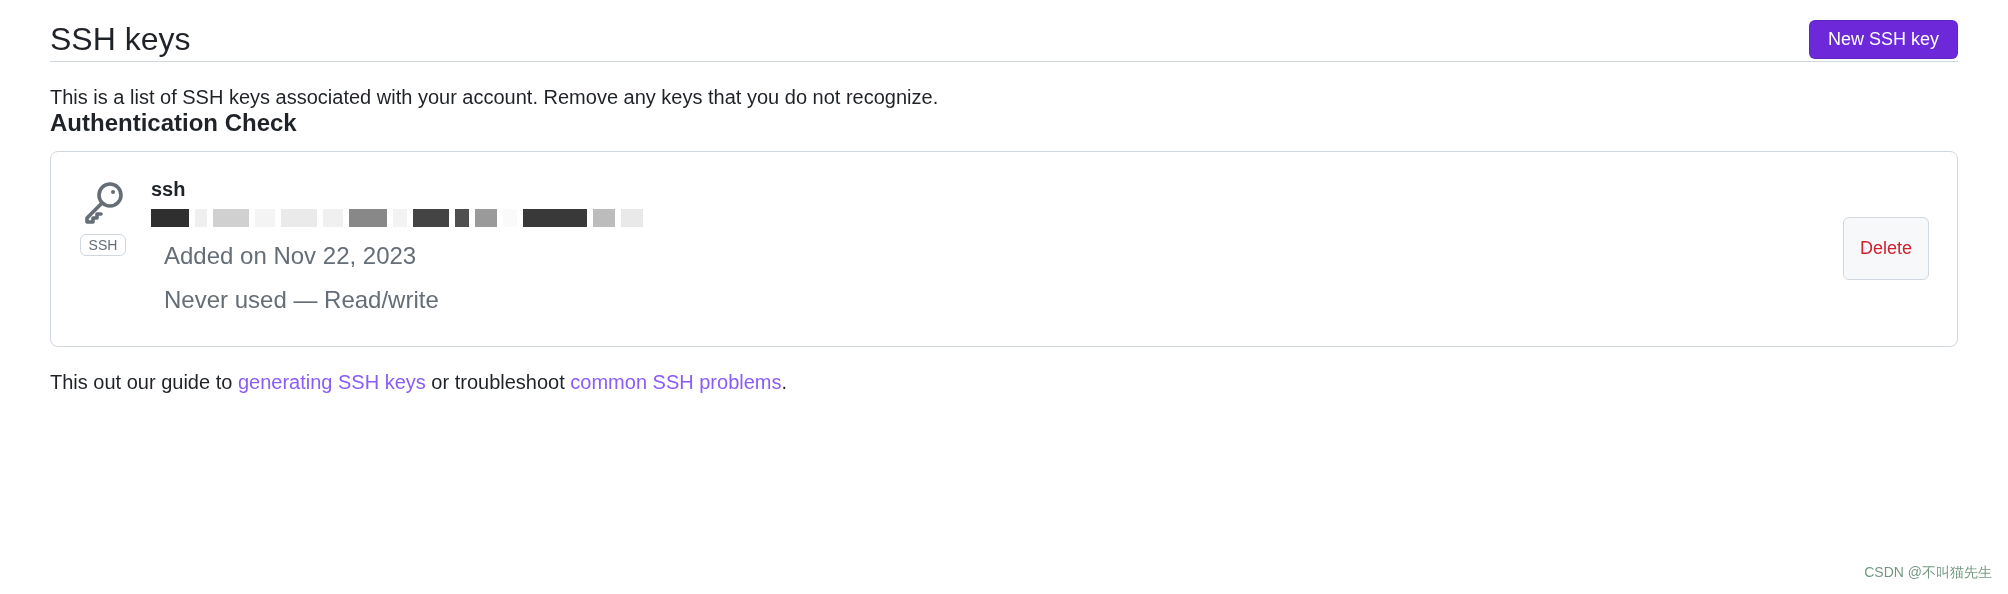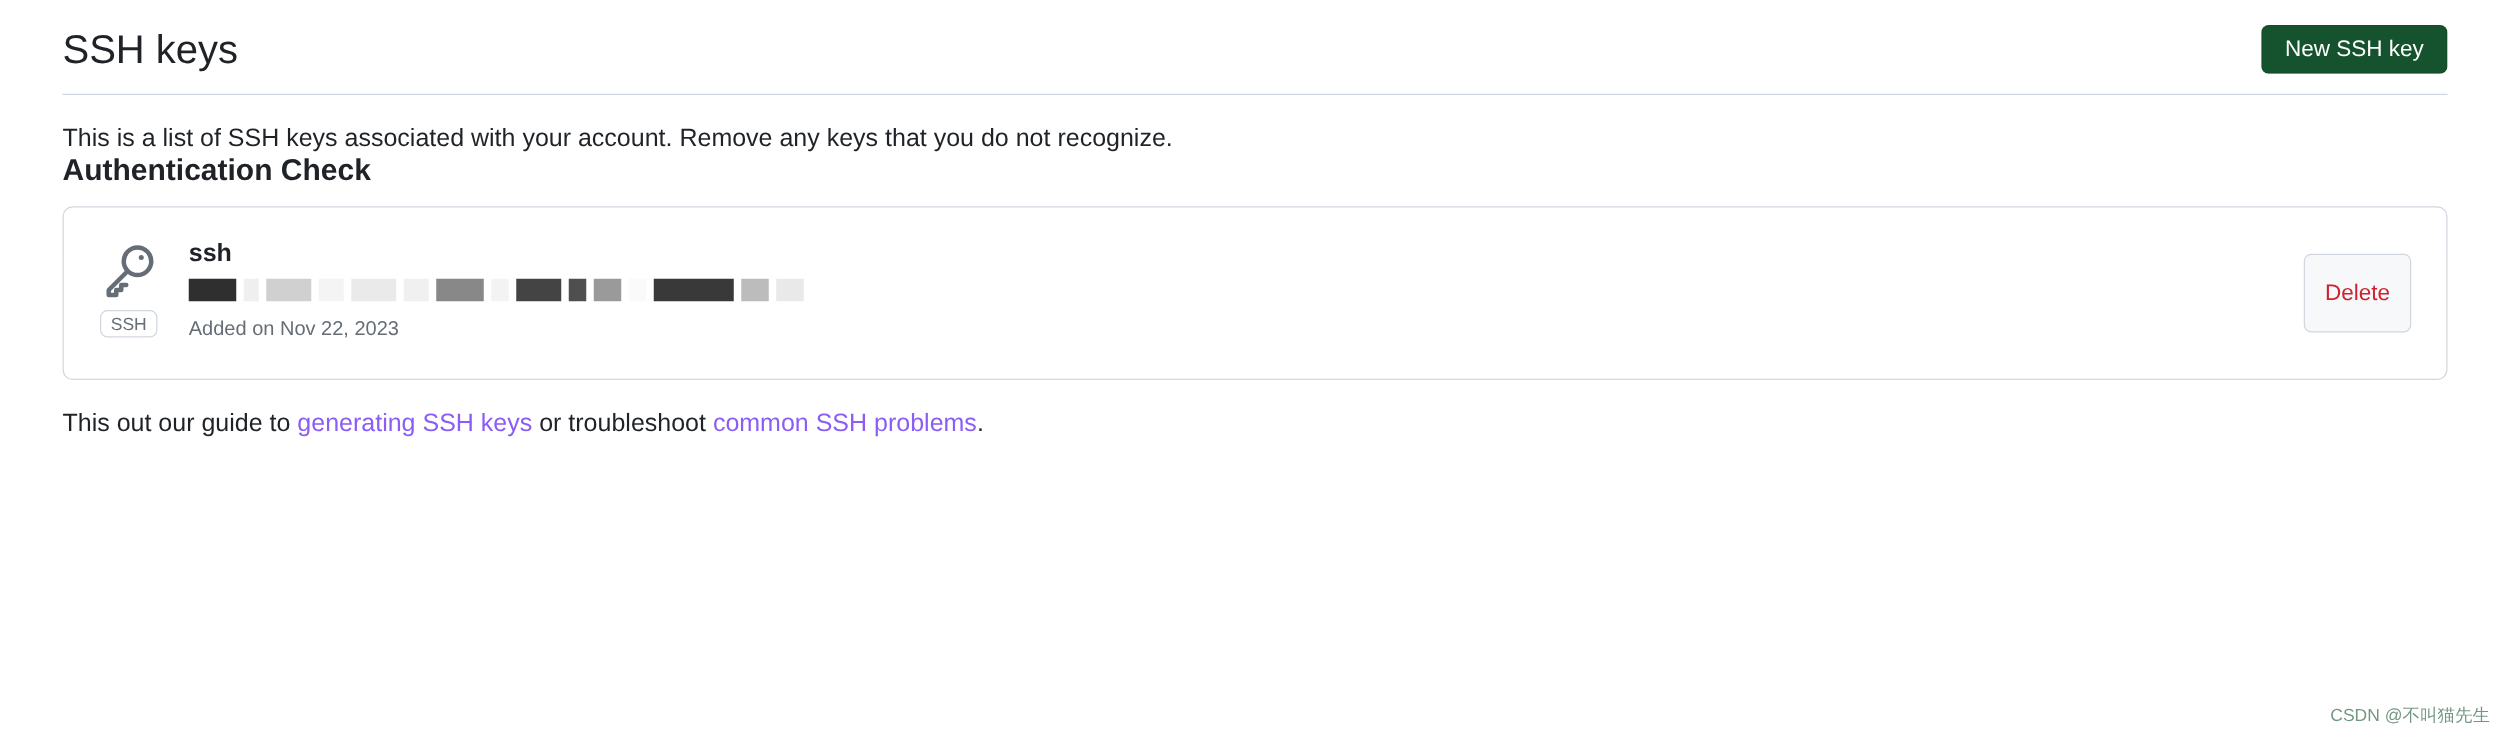--- a/index.html
+++ b/index.html
@@ -10,31 +10,31 @@
     body {
       font-family: -apple-system, BlinkMacSystemFont, "Segoe UI", Helvetica, Arial, sans-serif;
       background: #ffffff;
       color: #1f2328;
       padding: 20px 50px;
     }
     .header-row {
       display: flex;
       justify-content: space-between;
       align-items: center;
-      padding-bottom: 16px;
+      padding-bottom: 2px;
       border-bottom: 1px solid #d0d7de;
       margin-bottom: 24px;
     }
     .page-title {
       font-size: 32px;
       font-weight: 400;
       color: #1f2328;
     }
     .btn-primary {
-      background-color: #14532d;
+      background-color: #6d28d9;
       color: #ffffff;
       border: 1px solid rgba(31,35,40,0.15);
       border-radius: 6px;
       padding: 8px 18px;
       font-size: 18px;
       font-weight: 500;
       cursor: pointer;
     }
     .description {
       font-size: 20px;
@@ -91,23 +91,24 @@
     }
     .fingerprint-blur {
       display: flex;
       gap: 6px;
       margin: 2px 0 4px 0;
     }
     .blur-block {
       height: 18px;
     }
     .key-meta {
-      font-size: 16px;
+      font-size: 24px;
       color: #656d76;
       line-height: 1.6;
+      margin-left: 13px;
     }
     .btn-danger {
       background-color: #f6f8fa;
       color: #cf222e;
       border: 1px solid #d0d7de;
       border-radius: 6px;
       padding: 20px 16px;
       font-size: 18px;
       font-weight: 500;
       cursor: pointer;
@@ -164,20 +165,21 @@
         <div class="blur-block" style="width:14px;background:#f3f3f3"></div>
         <div class="blur-block" style="width:36px;background:#444444"></div>
         <div class="blur-block" style="width:14px;background:#4f4f4f"></div>
         <div class="blur-block" style="width:22px;background:#9a9a9a"></div>
         <div class="blur-block" style="width:14px;background:#fafafa"></div>
         <div class="blur-block" style="width:64px;background:#393939"></div>
         <div class="blur-block" style="width:22px;background:#bcbcbc"></div>
         <div class="blur-block" style="width:22px;background:#e9e9e9"></div>
       </div>
       <div class="key-meta">Added on Nov 22, 2023</div>
+      <div class="key-meta">Never used — Read/write</div>
     </div>
   </div>
   <button class="btn-danger">Delete</button>
 </div>
 
 <p class="footer-text">
   <span>This out our guide to </span><a href="#">generating SSH keys</a><span> or troubleshoot </span><a href="#">common SSH problems</a><span>.</span>
 </p>
 
 <div class="watermark">CSDN @不叫猫先生</div>

